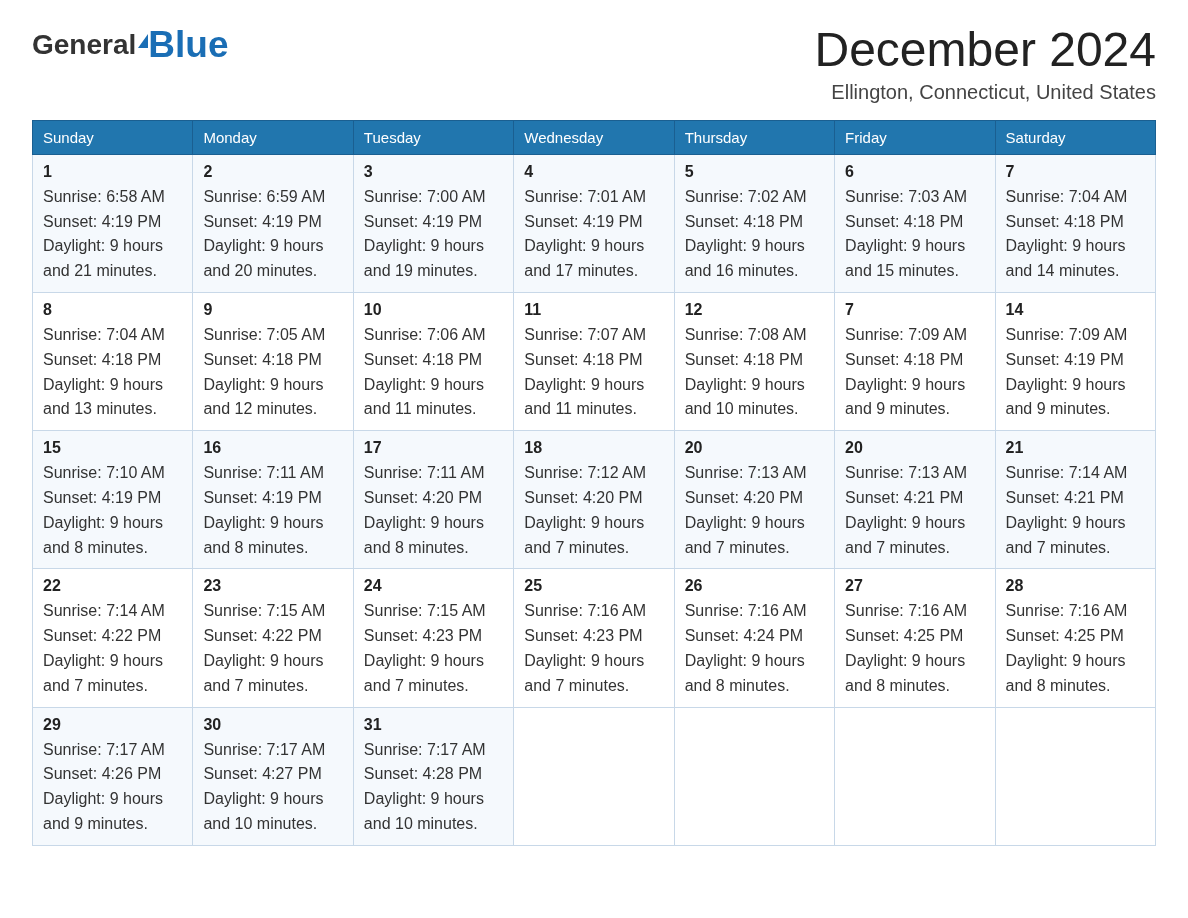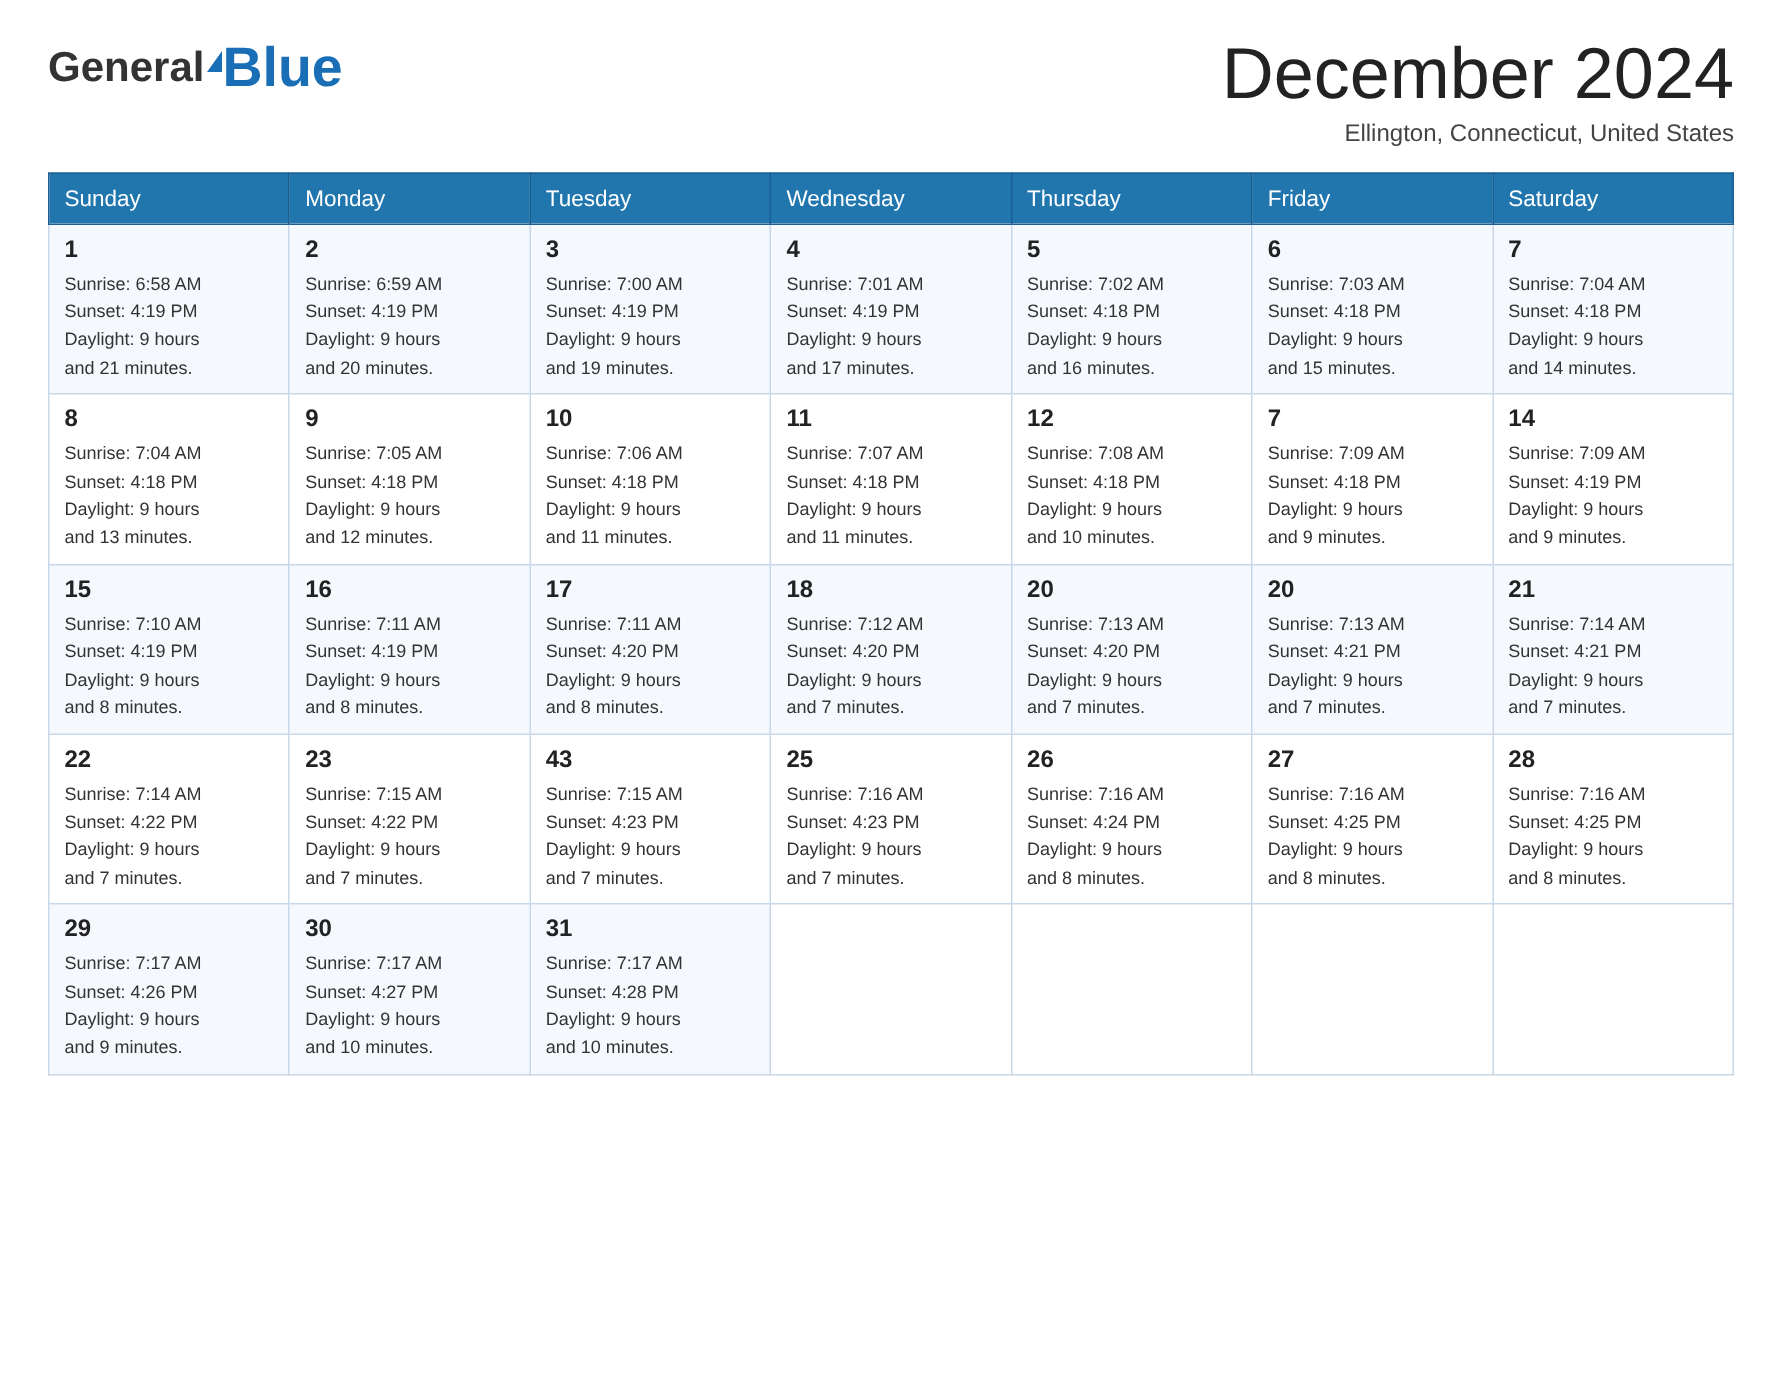--- a/index.html
+++ b/index.html
@@ -31,21 +31,21 @@
       text-align: right;
     }
     .month-title {
       font-size: 48px;
       font-weight: normal;
       color: #222;
       line-height: 1.1;
       margin-left: 20px;
     }
     .location {
-      font-size: 16px;
+      font-size: 20px;
       color: #444;
       margin-top: 4px;
     }
     table {
       width: 100%;
       border-collapse: collapse;
       table-layout: fixed;
     }
     thead tr {
       background: #2176ae;
@@ -68,21 +68,21 @@
       color: #333;
       height: 110px;
     }
     .day-num {
       font-size: 16px;
       font-weight: bold;
       color: #222;
       margin-bottom: 4px;
     }
     .day-info {
-      font-size: 12px;
+      font-size: 16px;
       line-height: 1.55;
       color: #333;
     }
     tbody tr:nth-child(odd) td {
       background: #f5f9fd;
     }
     tbody tr:nth-child(even) td {
       background: #ffffff;
     }
     .empty {
@@ -222,21 +222,21 @@
       <tr>
         <td>
           <div class="day-num">22</div>
           <div class="day-info">Sunrise: 7:14 AM<br>Sunset: 4:22 PM<br>Daylight: 9 hours<br>and 7 minutes.</div>
         </td>
         <td>
           <div class="day-num">23</div>
           <div class="day-info">Sunrise: 7:15 AM<br>Sunset: 4:22 PM<br>Daylight: 9 hours<br>and 7 minutes.</div>
         </td>
         <td>
-          <div class="day-num">43</div>
+          <div class="day-num">24</div>
           <div class="day-info">Sunrise: 7:15 AM<br>Sunset: 4:23 PM<br>Daylight: 9 hours<br>and 7 minutes.</div>
         </td>
         <td>
           <div class="day-num">25</div>
           <div class="day-info">Sunrise: 7:16 AM<br>Sunset: 4:23 PM<br>Daylight: 9 hours<br>and 7 minutes.</div>
         </td>
         <td>
           <div class="day-num">26</div>
           <div class="day-info">Sunrise: 7:16 AM<br>Sunset: 4:24 PM<br>Daylight: 9 hours<br>and 8 minutes.</div>
         </td>

